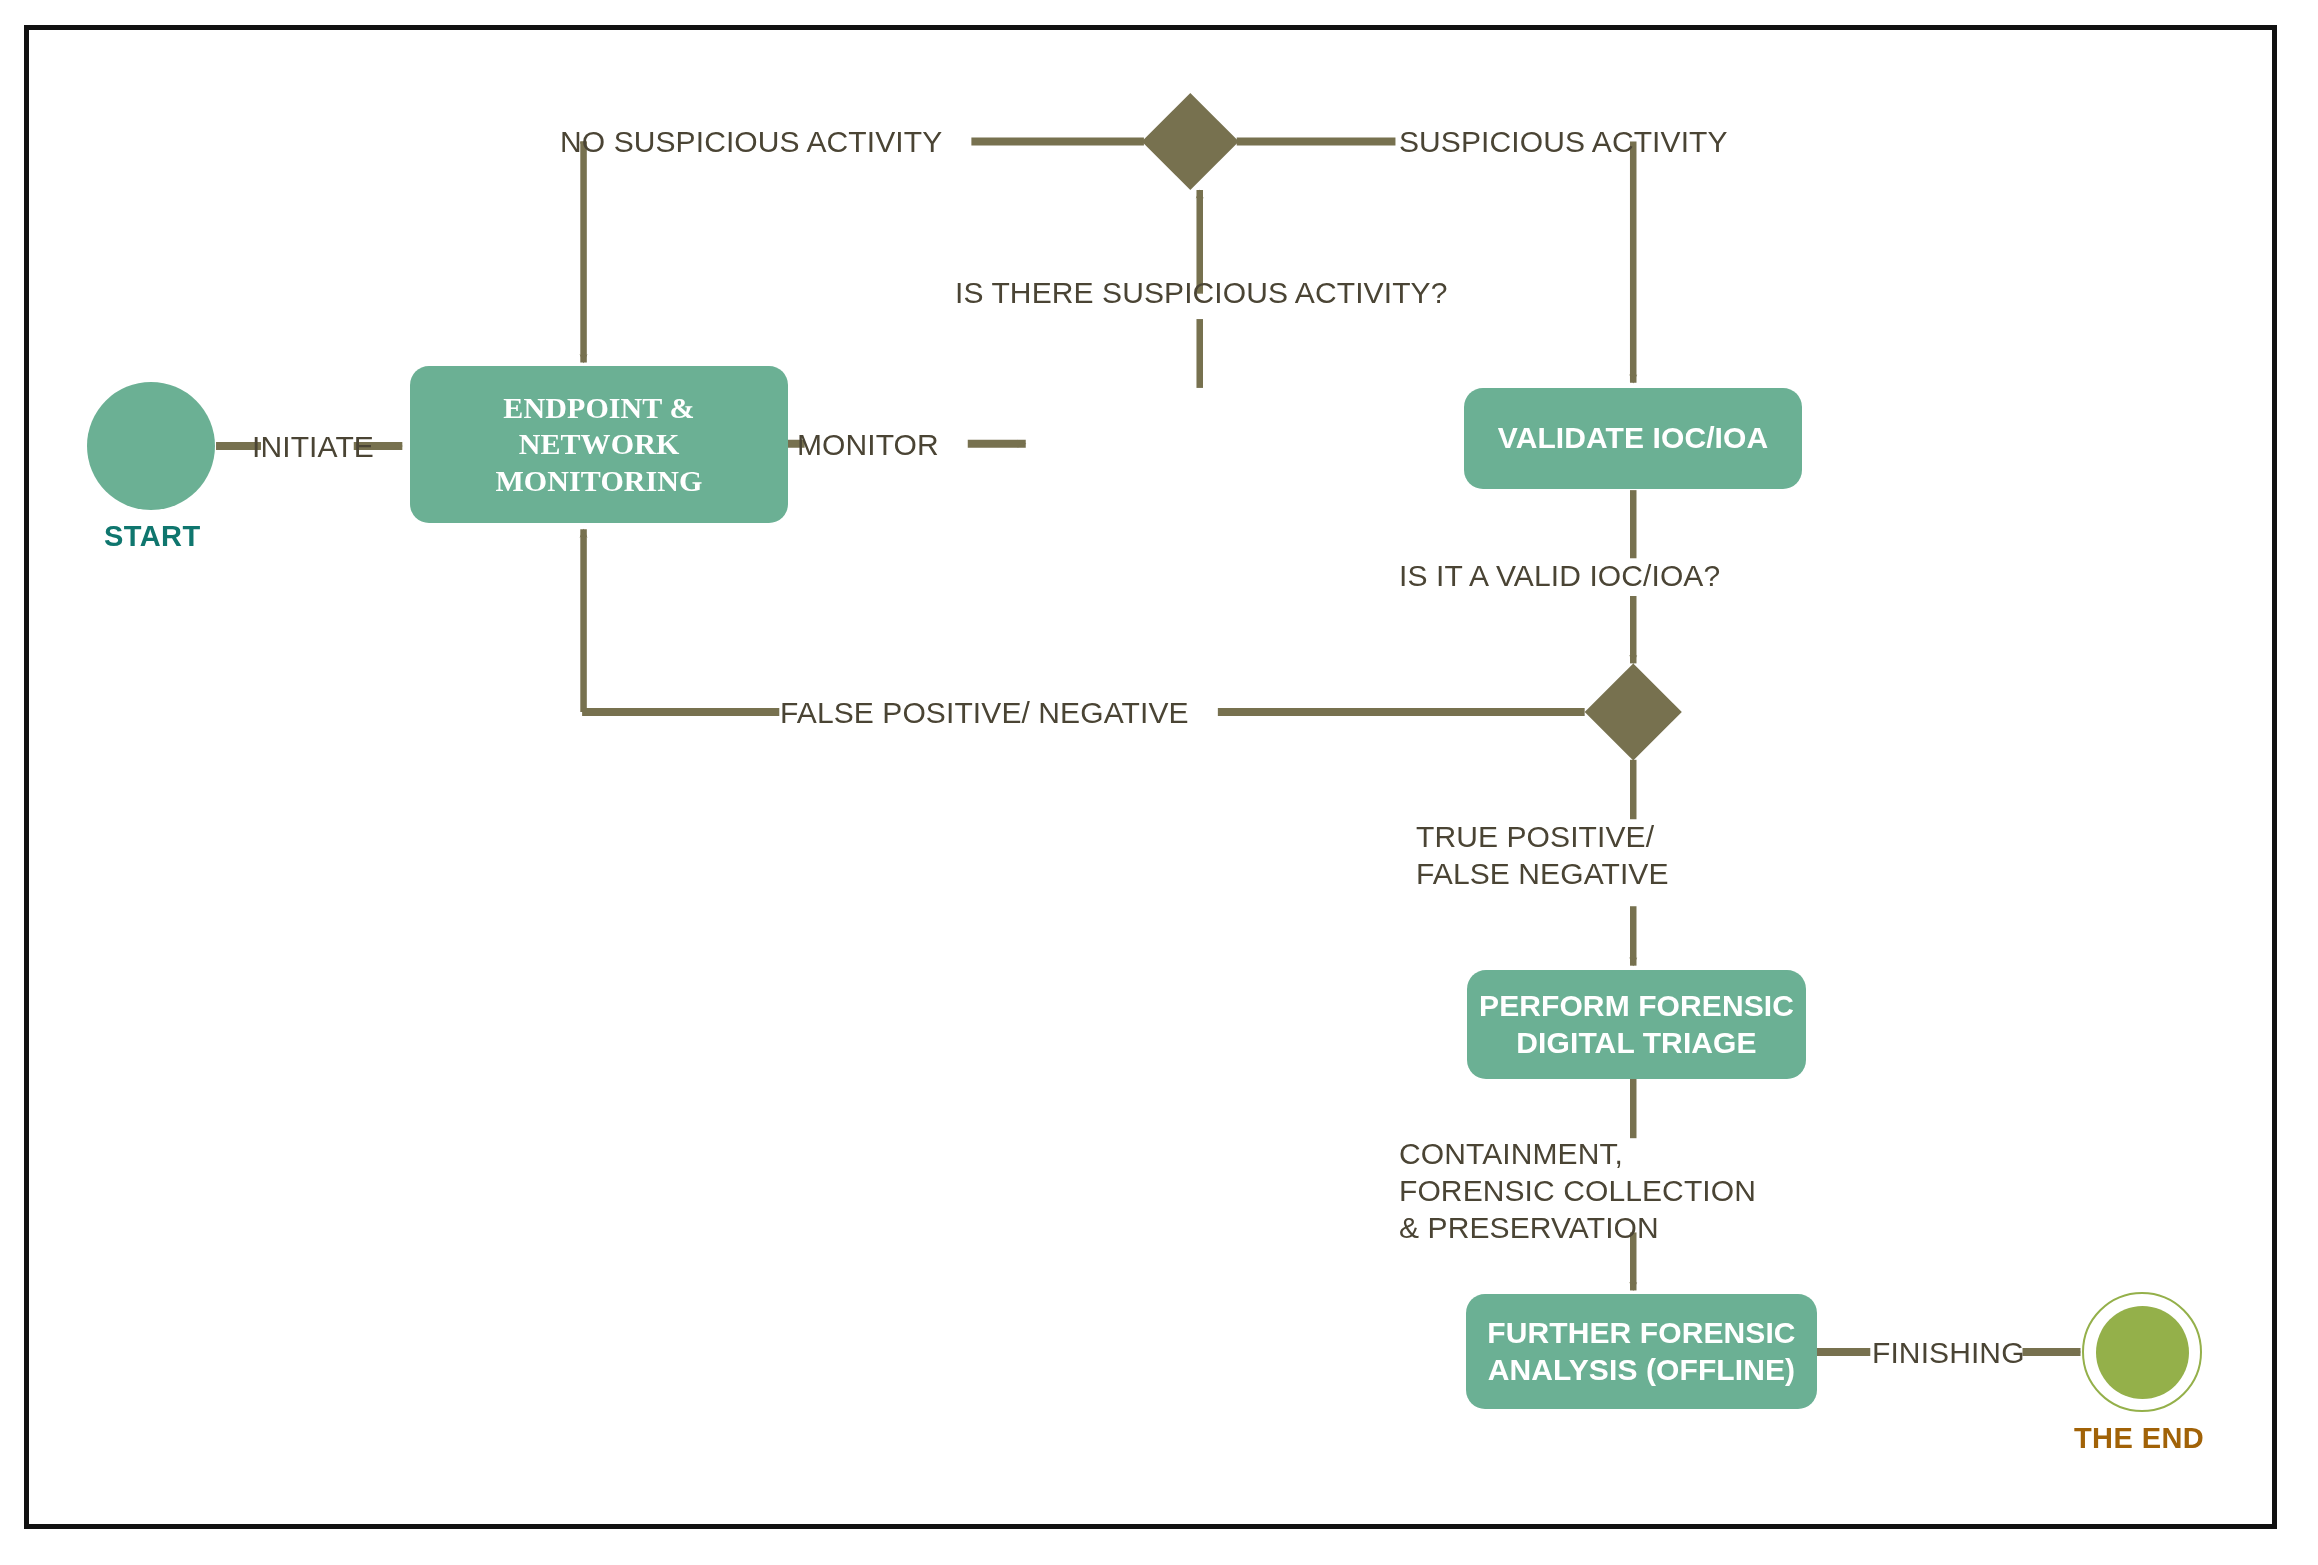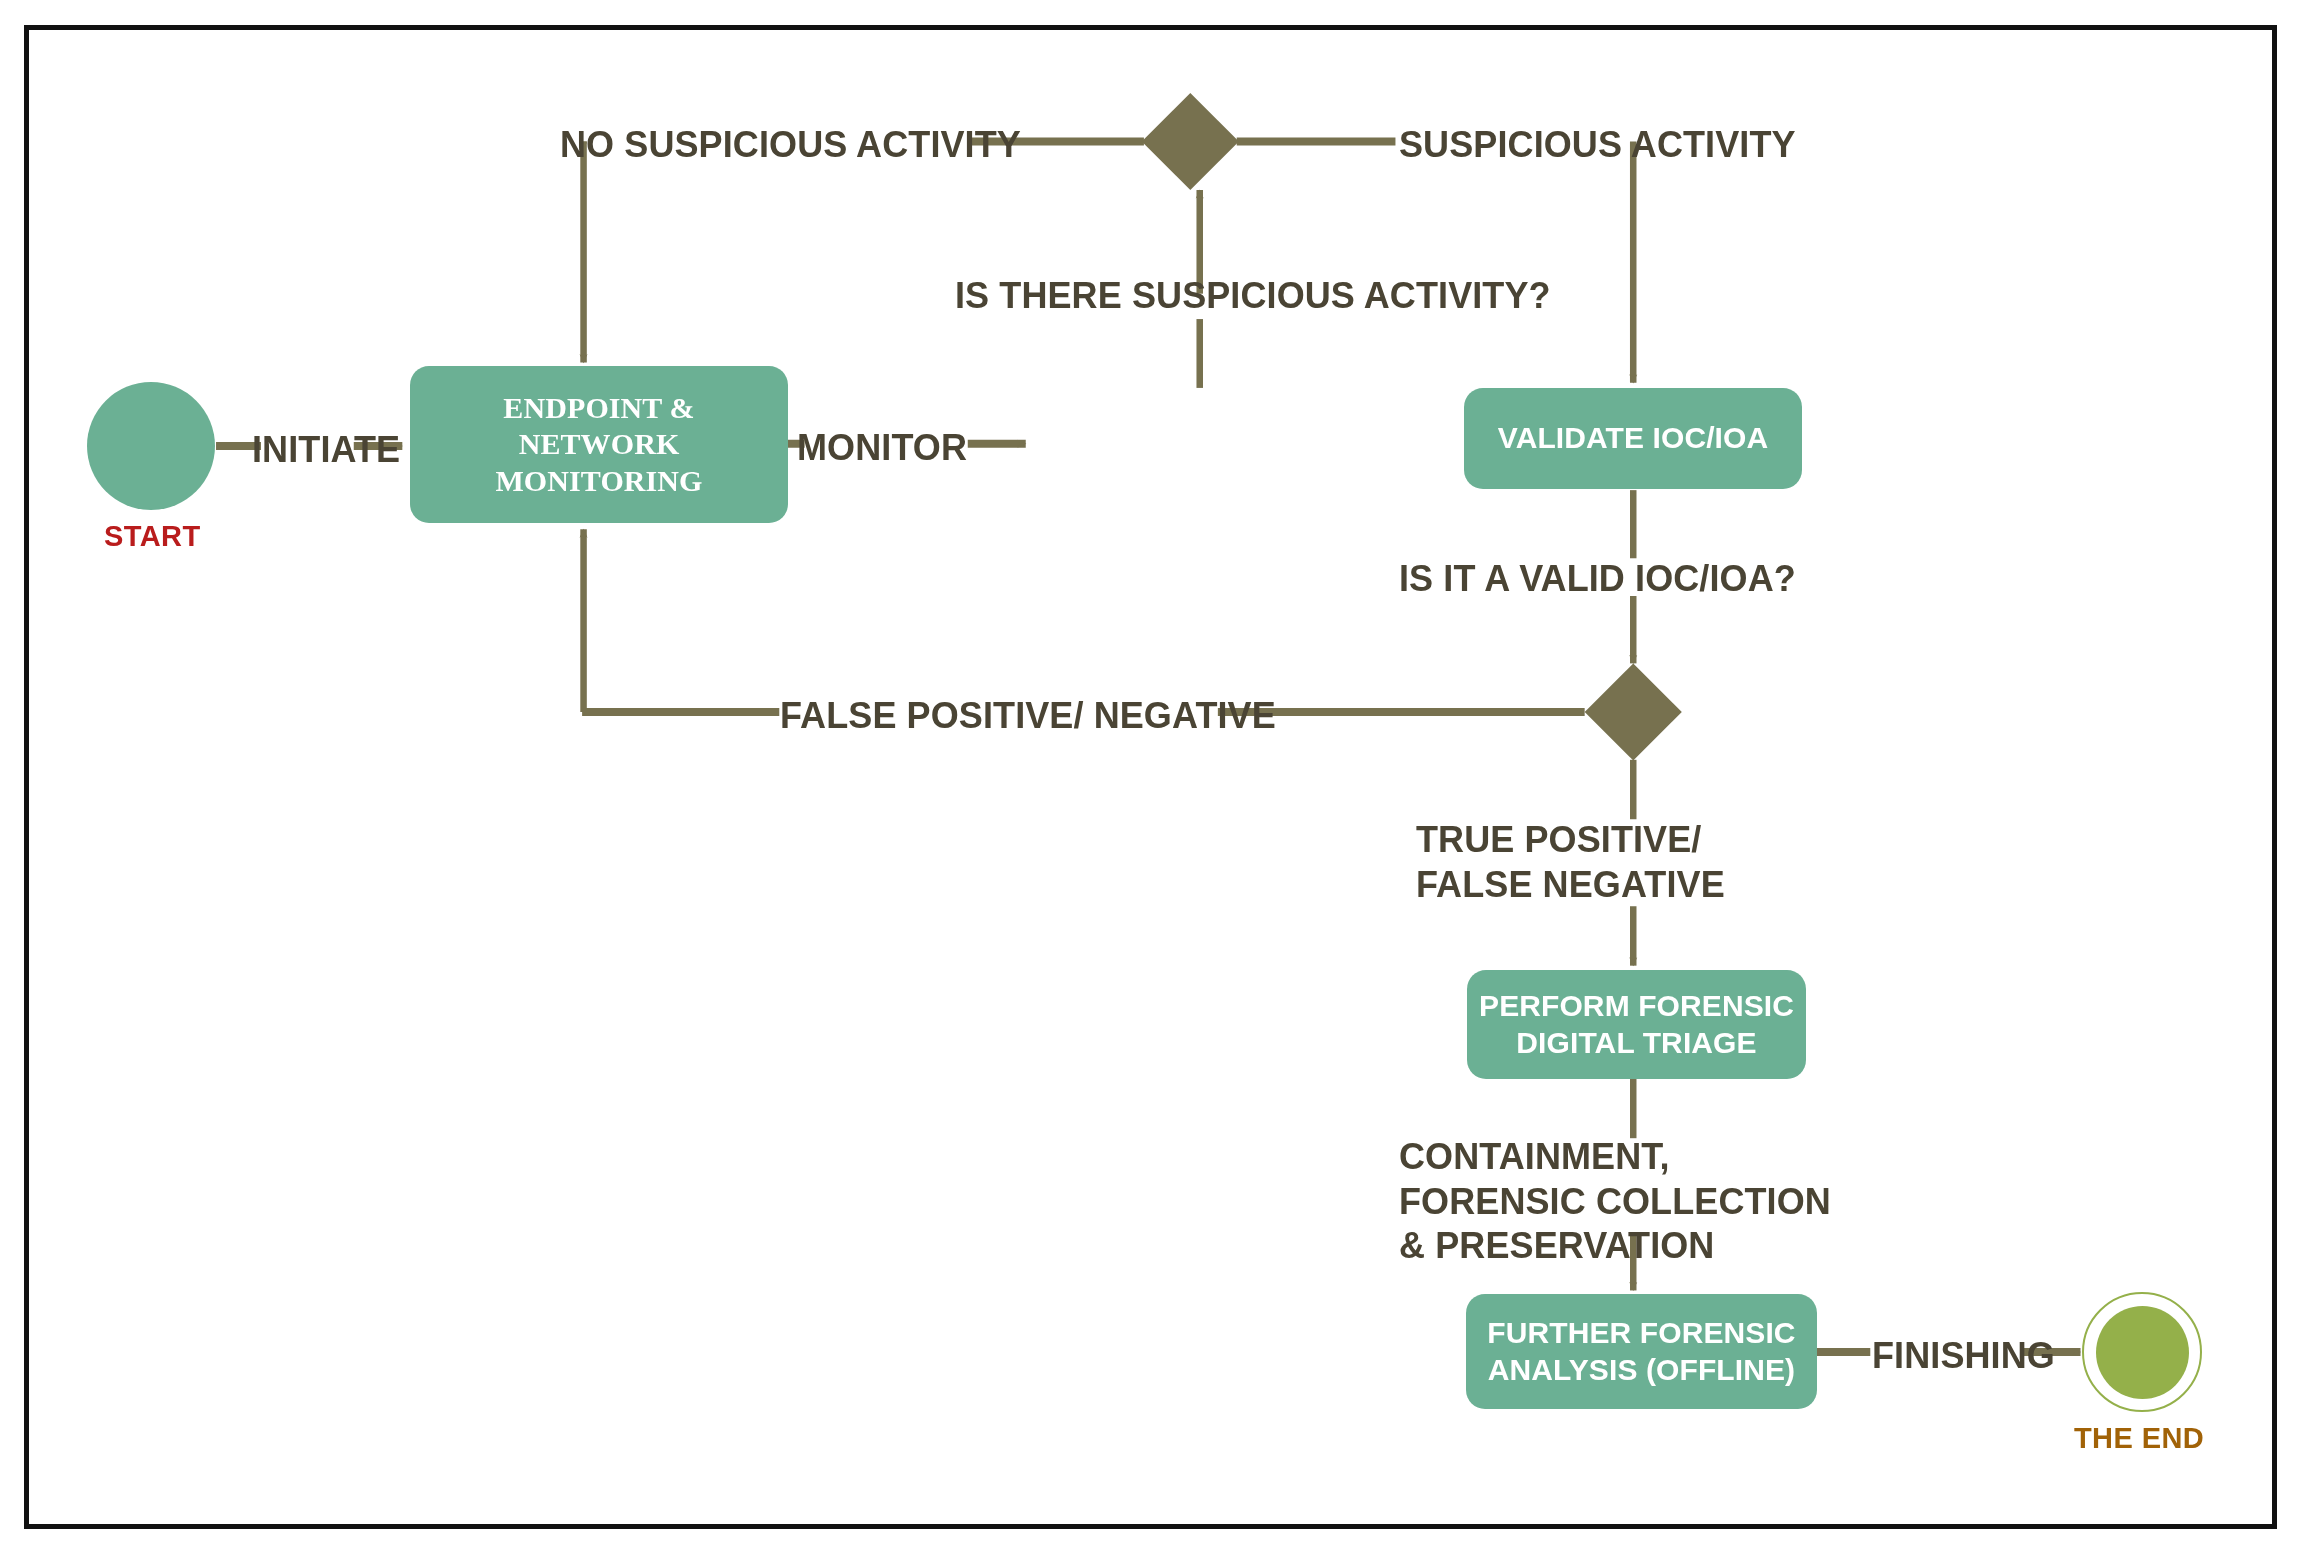--- a/index.html
+++ b/index.html
@@ -66,27 +66,27 @@
     border-radius: 50%;
     background: #94b04a;
   }
   .terminal-label {
     position: absolute;
     font-weight: bold;
     font-size: 29px;
     letter-spacing: 0.4px;
     white-space: nowrap;
   }
-  .start-label { color: #b91c1c; }
+  .start-label { color: #0f766e; }
   .end-label  { color: #a16207; }
   .edge-label {
     position: absolute;
     color: #4a4434;
-    font-weight: bold;
-    font-size: 36px;
+    font-weight: normal;
+    font-size: 30px;
     line-height: 1.24;
     white-space: pre;
     letter-spacing: 0.1px;
   }
   .edge-label.center { text-align: left; }
 </style>
 </head>
 <body>
 
 <div id="canvas">

